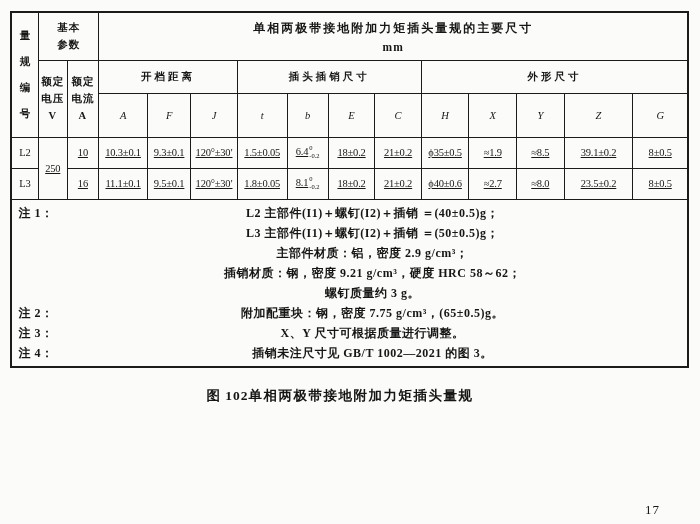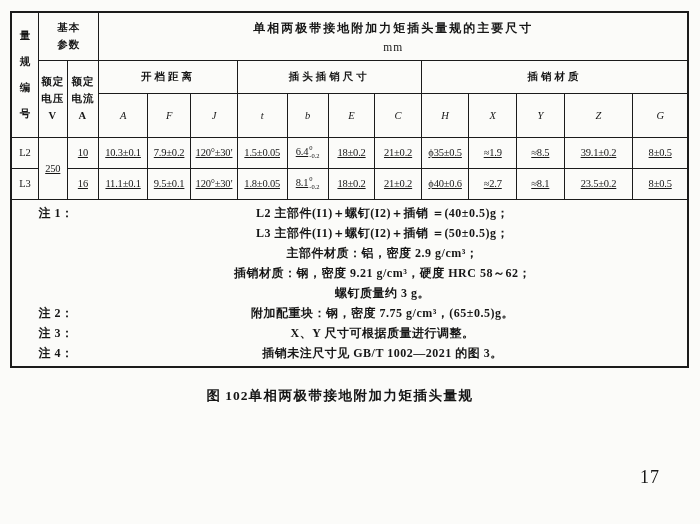--- a/index.html
+++ b/index.html
@@ -31,45 +31,45 @@
   .cjk-hdr {
     font-weight:bold; font-size:12px; letter-spacing:1px;
     white-space:pre-line; line-height:17px;
   }
   .corner {
     font-weight:bold; font-size:12.5px;
     white-space:pre-line; line-height:26px; letter-spacing:0;
   }
   .group-hdr { font-weight:bold; font-size:12px; letter-spacing:3px; }
   .title-line { font-weight:bold; font-size:12px; letter-spacing:2px; padding-top:1px; }
-  .unit-line { font-size:11.5px; font-weight:normal; margin-top:4px; letter-spacing:1px; }
+  .unit-line { font-size:11.5px; font-weight:bold; margin-top:4px; letter-spacing:1px; }
   .letters td { font-style:italic; font-weight:normal; font-size:13px; }
   .rowlabel { font-size:11.5px; }
   .num { font-size:10.5px; letter-spacing:-0.2px;text-decoration:underline; }
   .tol {
     display:inline-flex; flex-direction:column;
     vertical-align:middle; transform:translateY(-1px);
     font-size:6.5px; line-height:1.15; margin-left:1px; text-align:left;
     letter-spacing:0;
   }
   td.notes-cell {
     text-align:left; vertical-align:top;
     padding:9px 8px 6px 26px;
   }
   .note-line { display:flex; font-size:12px; font-weight:600; line-height:20px; letter-spacing:0.5px; }
-  .note-label { width:46px; flex:none;margin-left:20px; }
+  .note-label { width:46px; flex:none; }
   .note-text { flex:1; }
   .caption {
     position:absolute; left:10px; top:387px; width:660px;
     text-align:center; font-weight:bold; font-size:13.5px; letter-spacing:1.5px;
   }
   .caption .cap-prefix { letter-spacing:1px; }
   .page-number {
-    position:absolute; top:467px; right:40px;
-    font-size:18px; letter-spacing:1px;
+    position:absolute; top:502px; right:40px;
+    font-size:13px; letter-spacing:1px;
   }
 </style>
 </head>
 <body>
 
 <table class="dim">
   <colgroup>
     <col style="width:26px">
       <col style="width:27px">
       <col style="width:30px">
@@ -101,42 +101,42 @@
   </tr>
   <tr class="r2">
     <td rowspan="2" class="cjk-hdr">额定
 电压
 V</td>
     <td rowspan="2" class="cjk-hdr">额定
 电流
 A</td>
     <td colspan="3" class="group-hdr">开档距离</td>
     <td colspan="4" class="group-hdr">插头插销尺寸</td>
-    <td colspan="5" class="group-hdr">插销材质</td>
+    <td colspan="5" class="group-hdr">外形尺寸</td>
   </tr>
   <tr class="r3 letters">
     <td>A</td>
     <td>F</td>
     <td>J</td>
     <td>t</td>
     <td>b</td>
     <td>E</td>
     <td>C</td>
     <td>H</td>
     <td>X</td>
     <td>Y</td>
     <td>Z</td>
     <td>G</td>
   </tr>
   <tr class="r4">
     <td class="rowlabel">L2</td>
     <td rowspan="2" class="num">250</td>
     <td class="num">10</td>
     <td class="num">10.3±0.1</td>
-    <td class="num">7.9±0.2</td>
+    <td class="num">9.3±0.1</td>
     <td class="num">120°±30′</td>
     <td class="num">1.5±0.05</td>
     <td class="num">
       <span>6.4</span><span class="tol">
             <span>0</span>
             <span>-0.2</span>
           </span>
     </td>
     <td class="num">18±0.2</td>
     <td class="num">21±0.2</td>
@@ -156,21 +156,21 @@
     <td class="num">
       <span>8.1</span><span class="tol">
             <span>0</span>
             <span>-0.2</span>
           </span>
     </td>
     <td class="num">18±0.2</td>
     <td class="num">21±0.2</td>
     <td class="num">ϕ40±0.6</td>
     <td class="num">≈2.7</td>
-    <td class="num">≈8.1</td>
+    <td class="num">≈8.0</td>
     <td class="num">23.5±0.2</td>
     <td class="num">8±0.5</td>
   </tr>
   <tr>
     <td colspan="15" class="notes-cell">
       <div class="note-line">
         <span class="note-label">注 1：</span>
         <span class="note-text">L2 主部件(I1)＋螺钉(I2)＋插销 ＝(40±0.5)g；</span>
       </div>
       <div class="note-line">

